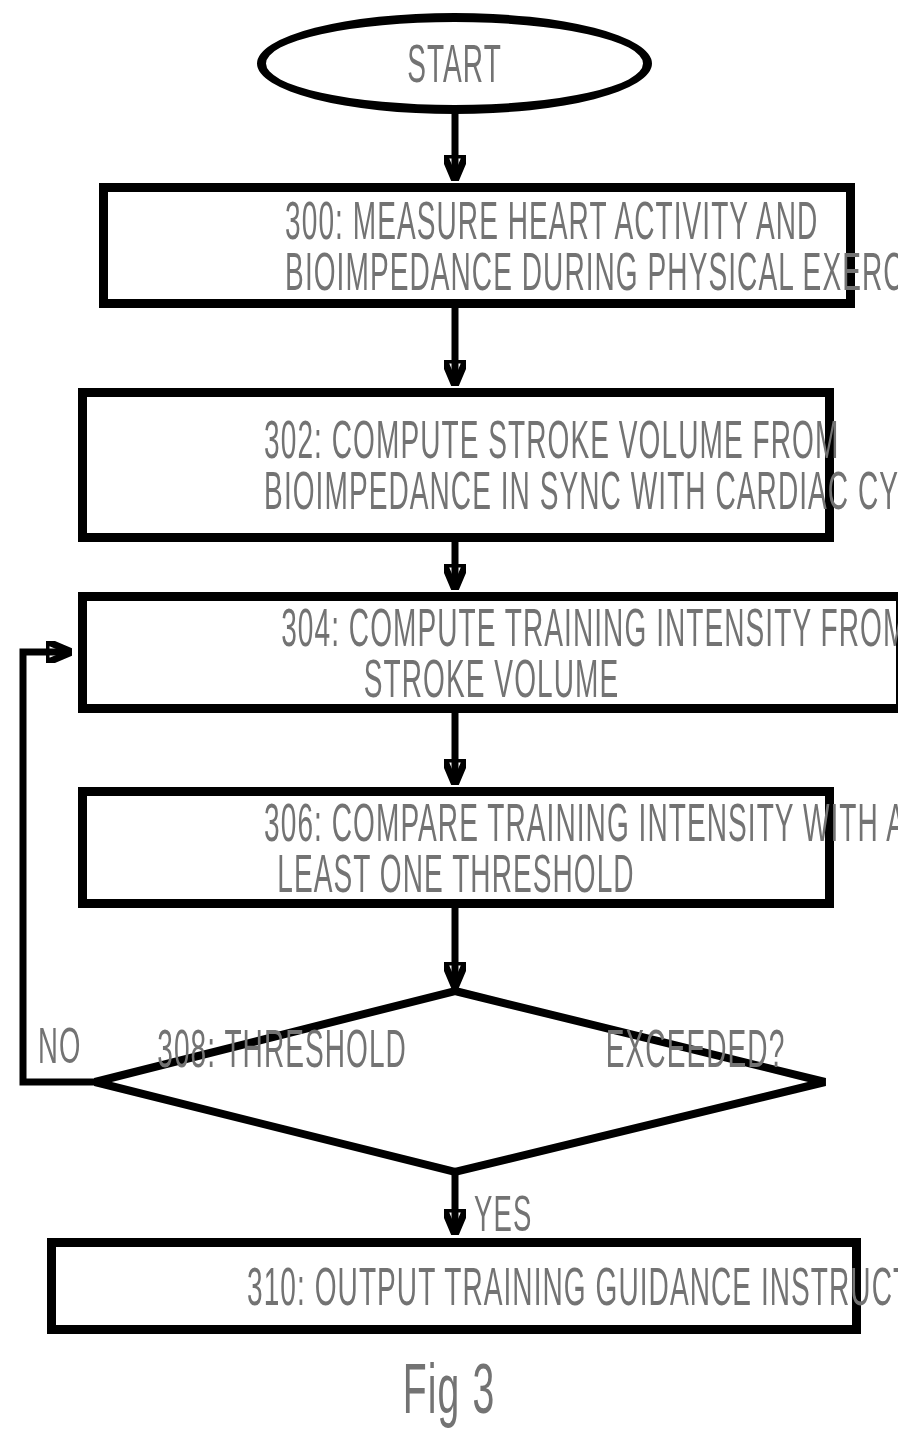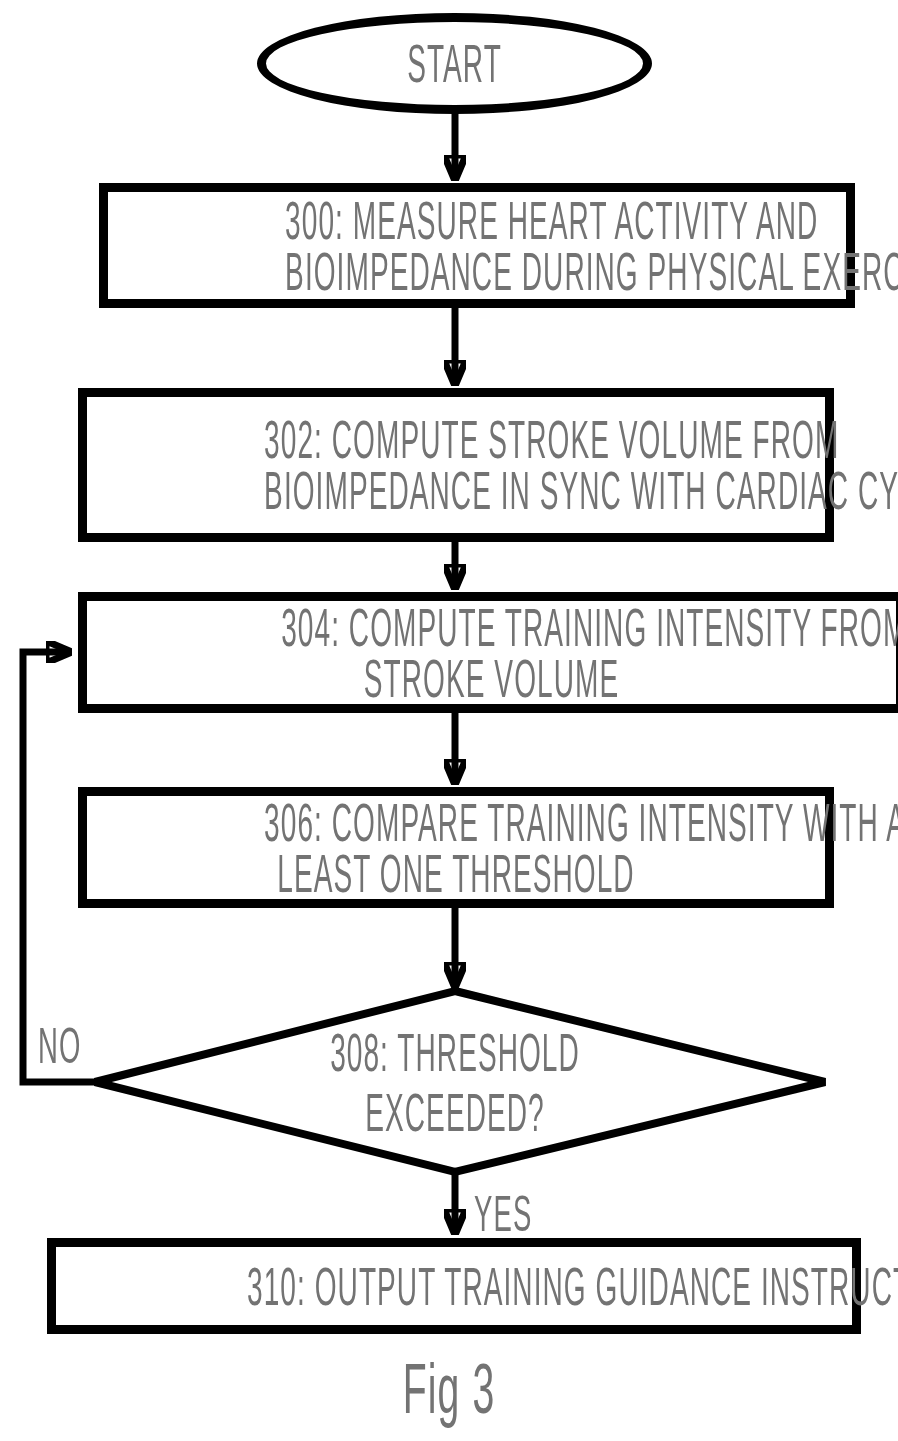--- a/index.html
+++ b/index.html
@@ -46,21 +46,21 @@
     border: 9px solid #000000;
   }
   .oval {
     border: 9px solid #000000;
     border-radius: 50%;
   }
   .overlay {
     position: absolute;
     z-index: 3;
     display: flex;
-    flex-direction: column;
+    flex-direction: row;
     justify-content: center;
     background: transparent;
   }
   .node-line {
     white-space: nowrap;
     text-align: center;
     font-size: 54px;
     line-height: 51px;
     letter-spacing: 2px;
     transform: scaleX(0.52);

